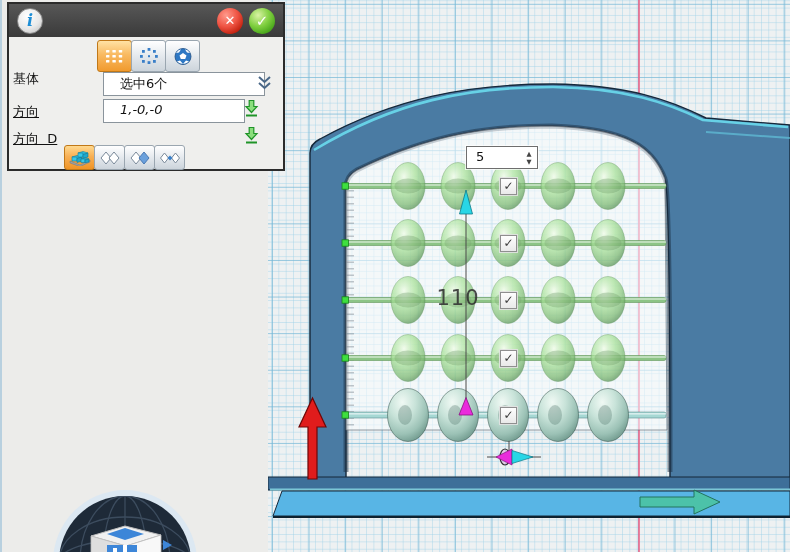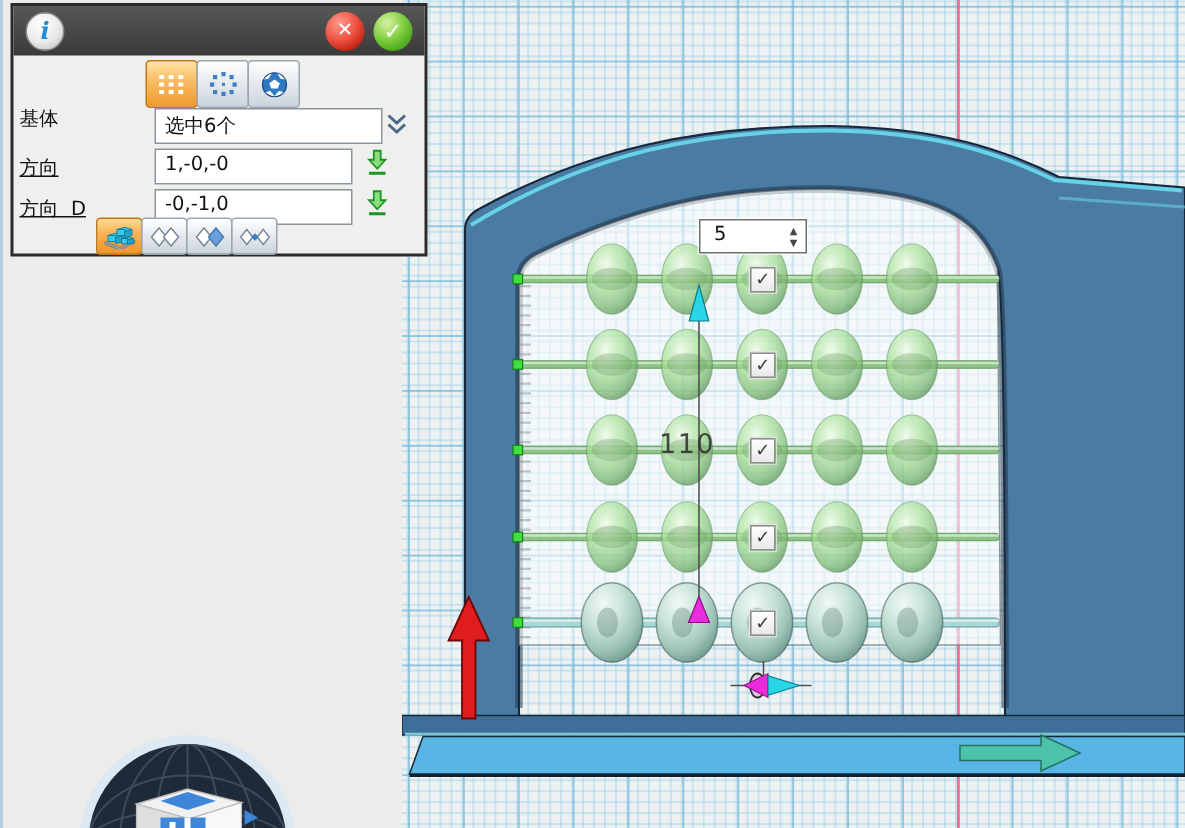--- a/index.html
+++ b/index.html
@@ -12,21 +12,21 @@
       linear-gradient(to bottom, rgba(120,185,215,.75) 1px, transparent 1px),
       linear-gradient(to right, rgba(165,212,233,.5) 1px, transparent 1px),
       linear-gradient(to bottom, rgba(165,212,233,.5) 1px, transparent 1px);
     background-size:36.6px 36.6px,36.6px 36.6px,7.32px 7.32px,7.32px 7.32px;
     background-position:15.8px 3.8px,15.8px 3.8px,.5px .3px,.5px .3px;}
   .pink-axis{position:absolute;left:638px;top:0;bottom:0;width:2px;
     background:rgba(235,100,135,.8);z-index:1;}
   #scene{position:absolute;inset:0;z-index:2;}
   
   .dim-label{position:absolute;left:430px;top:286px;width:56px;text-align:center;
-    font-size:18px;color:rgba(48,48,48,.88);z-index:3;letter-spacing:1px;}
+    font-size:21px;color:rgba(48,48,48,.88);z-index:3;letter-spacing:1px;}
   .spinner{position:absolute;left:466px;top:146px;width:70px;height:21px;background:#fff;
     border:1px solid #6e6e6e;display:flex;align-items:stretch;z-index:3;box-shadow:0 0 0 1px rgba(255,255,255,.7);}
   .spinner .val{flex:1;font-size:13px;color:#111;padding:2px 0 0 9px;}
   .spinner .arrows{width:16px;display:flex;flex-direction:column;justify-content:center;align-items:center;gap:2px;}
   .spinner .arrows span{font-size:6.5px;line-height:6px;color:#444;cursor:default;}
   .checkbox{position:absolute;width:15px;height:15px;background:linear-gradient(#fefefe,#e9e9e9);
     border:1px solid #8f8f8f;box-shadow:0 0 0 1px rgba(225,225,225,.9);z-index:3;
     font-size:12px;font-weight:bold;color:#3a3a3a;text-align:center;line-height:14px;}
   
   .left-panel{position:absolute;left:0;top:0;width:268px;height:552px;background:#ececea;z-index:4;}
@@ -45,21 +45,21 @@
   .tb-spacer{flex:1;}
   .round-btn{width:26px;height:26px;border-radius:50%;display:flex;align-items:center;justify-content:center;
     color:#fff;font-weight:bold;margin-right:6px;}
   .cancel{background:radial-gradient(circle at 35% 28%,#ff9a8c,#ef5444 45%,#c2210f 78%,#9d140a);font-size:13px;}
   .ok{background:radial-gradient(circle at 35% 28%,#d9f2a4,#7fcf3f 45%,#47a51a 78%,#367f10);font-size:15px;margin-right:8px;}
   .tab-btn{position:absolute;width:33px;height:30px;border:1px solid #9aa6b0;border-radius:3px;
     background:linear-gradient(#ffffff,#e2e7ec 55%,#ccd4db);display:flex;align-items:center;justify-content:center;}
   .tab-btn.sel{background:linear-gradient(#ffe2a4,#f9ba62 45%,#f09a2e);border-color:#c07818;}
   .fld-label{position:absolute;font-size:13px;color:#111;white-space:pre;}
   .fld{position:absolute;height:20px;background:#fff;border:1px solid #8a949c;font-size:13px;color:#111;
-    padding:2px 0 0 6px;box-sizing:content-box;}
+    padding:2px 0 0 16px;box-sizing:content-box;}
   .mini-btn{position:absolute;width:29px;height:23px;border:1px solid #9aa6b0;border-radius:3px;
     background:linear-gradient(#ffffff,#e2e7ec 55%,#ccd4db);display:flex;align-items:center;justify-content:center;}
   .mini-btn.sel{background:linear-gradient(#ffd98e,#f8b055 45%,#ef9426);border-color:#c07818;}
   .icn{position:absolute;}
 </style>
 </head>
 <body>
 
 <div class="canvas">
   <div class="pink-axis"></div>
@@ -284,28 +284,27 @@
   <span class="fld-label" style="left:4px;top:66px;">基体</span>
   <div class="fld" style="left:94px;top:68px;width:144px;">选中6个</div>
   <svg class="icn" style="left:248px;top:71px;" width="15" height="16" viewBox="0 0 15 16">
     <g fill="none" stroke="#4a6888" stroke-width="2">
         <polyline points="2,2 7.5,7 13,2"></polyline>
         <polyline points="2,8 7.5,13 13,8"></polyline>
       </g>
   </svg>
 
   <span class="fld-label" style="left:4px;top:99px;text-decoration:underline;">方向</span>
-  <div class="fld" style="left:94px;top:95px;width:124px;">1,-0,-0</div>
+  <div class="fld" style="left:94px;top:95px;width:124px;font-style:italic;">1,-0,-0</div>
   <svg class="icn" style="left:234px;top:95px;" width="17" height="19" viewBox="0 0 17 19">
     <path d="M6.2,1.5 L10.8,1.5 L10.8,7.5 L14,7.5 L8.5,13.5 L3,7.5 L6.2,7.5 Z" fill="#8ade7c" stroke="#1f9428" stroke-width="1.2"></path>
     <line x1="3" y1="16.5" x2="14" y2="16.5" stroke="#1f9428" stroke-width="2"></line>
   </svg>
 
   <span class="fld-label" style="left:4px;top:126px;text-decoration:underline;">方向  D</span>
-  <div class="fld" style="left:94px;top:122px;width:124px;">-0,-1,0</div>
   <svg class="icn" style="left:234px;top:122px;" width="17" height="19" viewBox="0 0 17 19">
     <path d="M6.2,1.5 L10.8,1.5 L10.8,7.5 L14,7.5 L8.5,13.5 L3,7.5 L6.2,7.5 Z" fill="#8ade7c" stroke="#1f9428" stroke-width="1.2"></path>
     <line x1="3" y1="16.5" x2="14" y2="16.5" stroke="#1f9428" stroke-width="2"></line>
   </svg>
 
   <div class="mini-btn sel" style="left:55px;top:141px;">
     <svg width="22" height="17" viewBox="0 0 22 17">
       <polygon points="1,12 11,16 21,11 21,13 11,17.5 1,14" fill="#9aa2aa" stroke="#6e767e" stroke-width=".5"></polygon>
       <g stroke="#0e7c9c" stroke-width=".6" fill="#38c8e8">
         <polygon points="3,8 8,6.5 13,8 8,9.5"></polygon>

